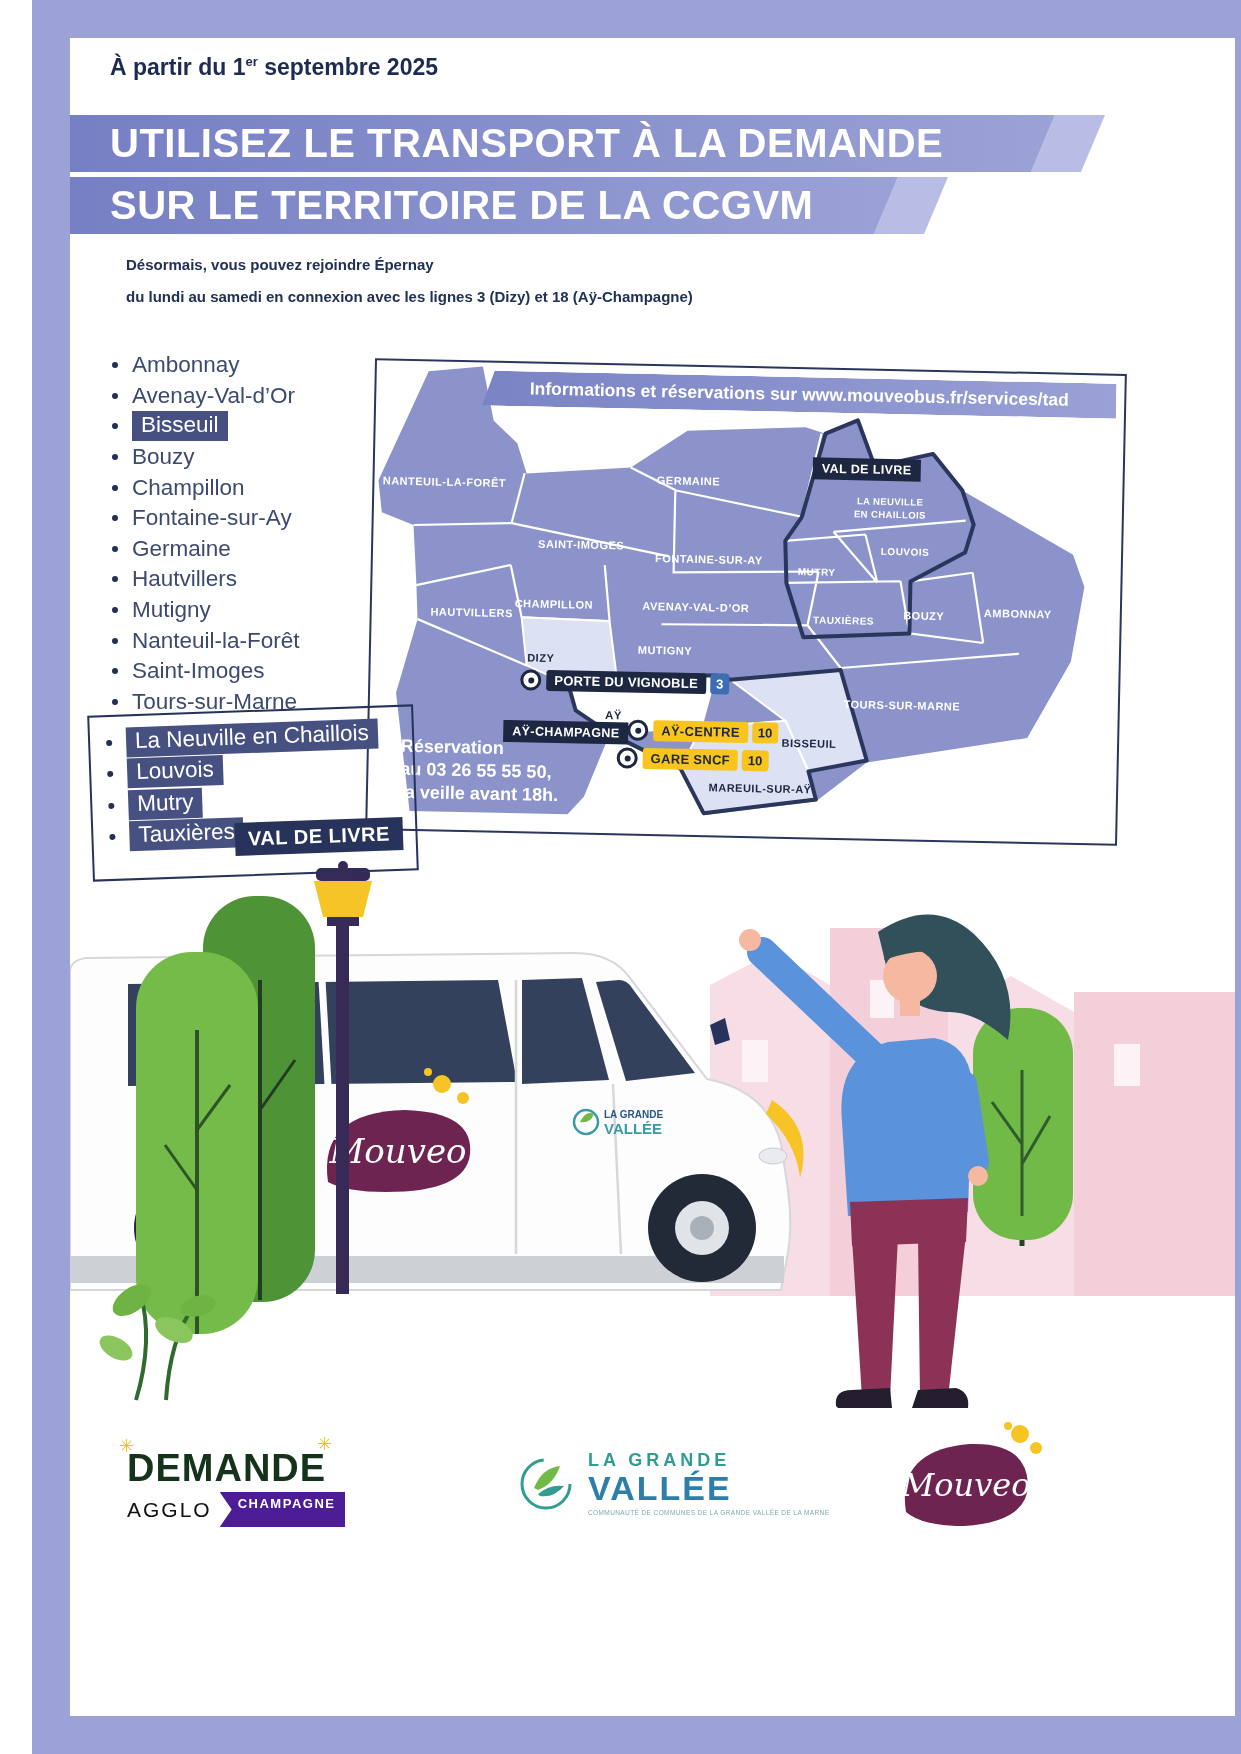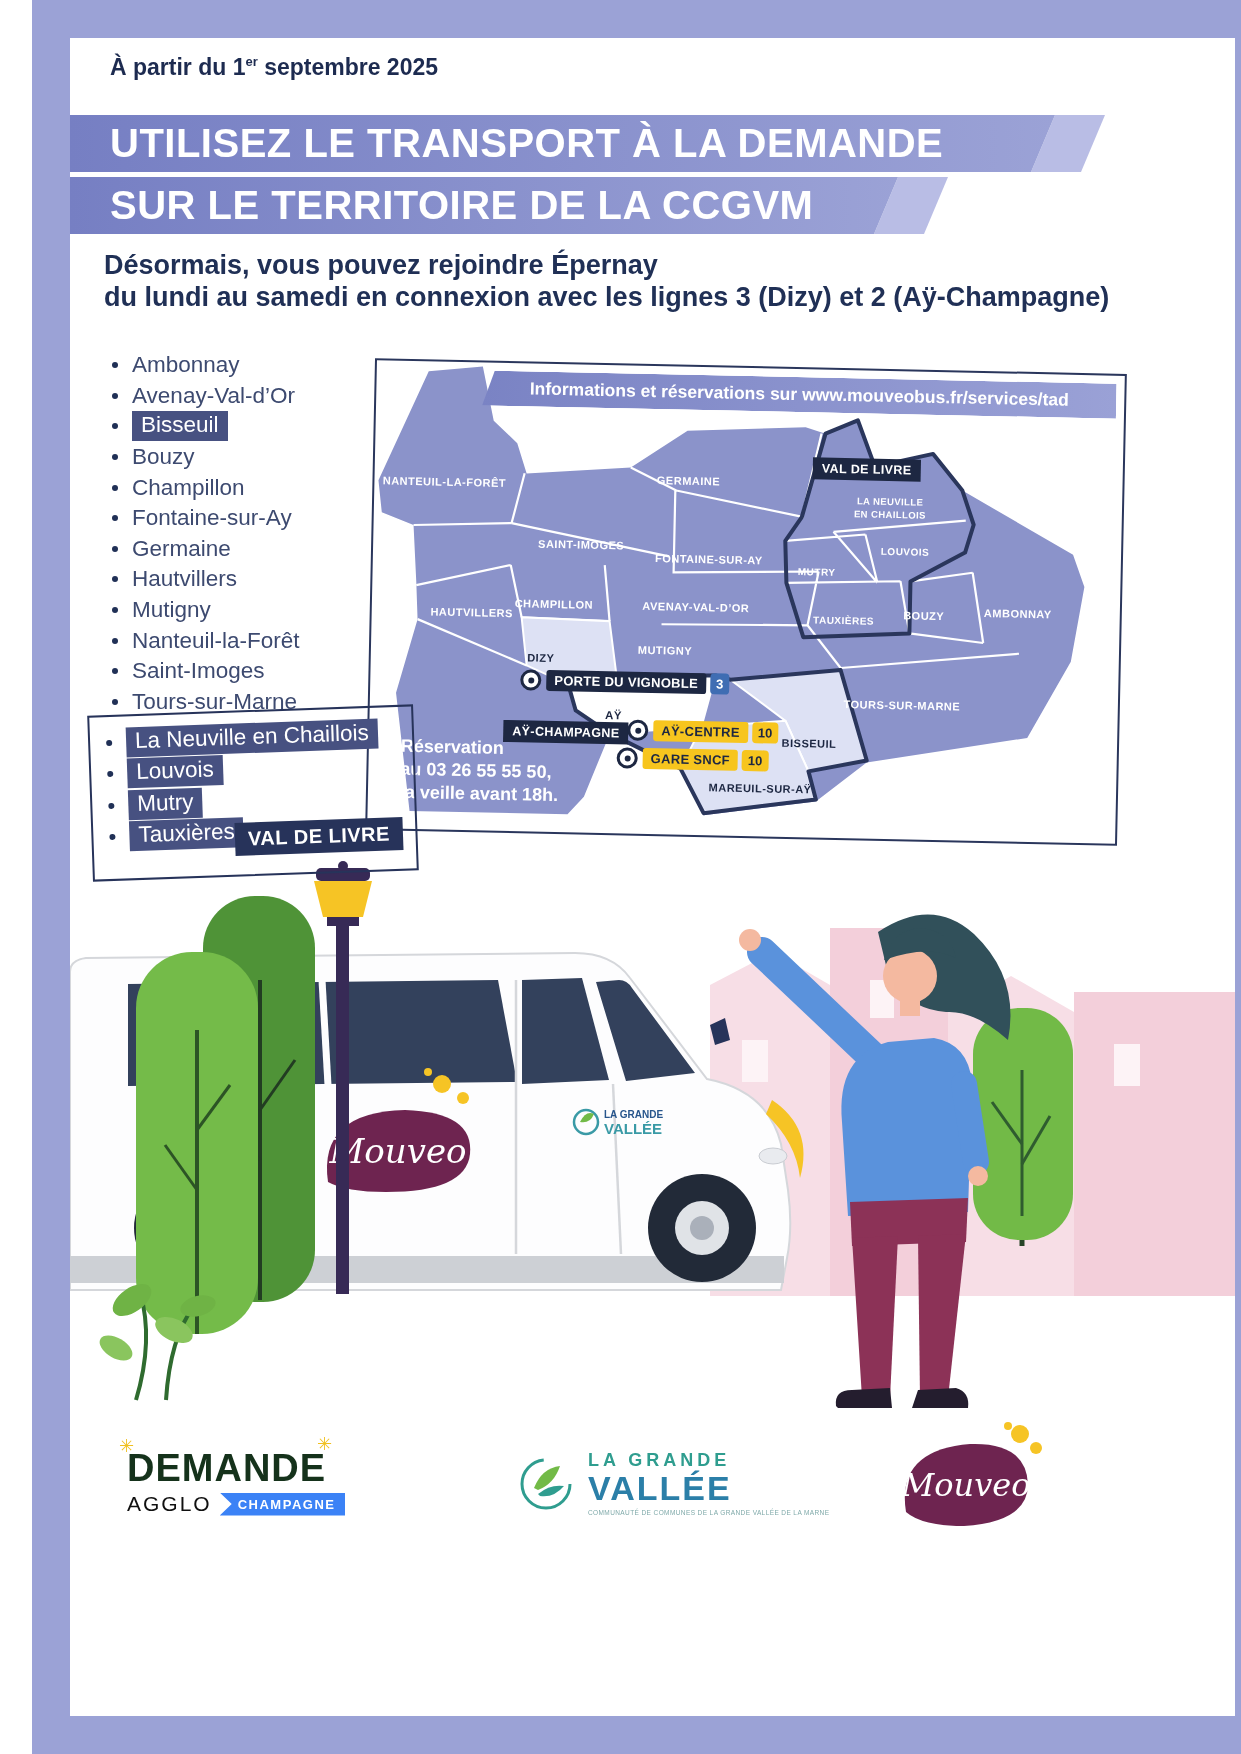--- a/index.html
+++ b/index.html
@@ -13,21 +13,21 @@
   .banner{position:absolute;left:38px;height:57px;z-index:3;}
   .banner .tail{position:absolute;top:0;height:100%;width:74px;background:#b9bde5;
         clip-path:polygon(24px 0,100% 0,calc(100% - 24px) 100%,0 100%);right:-50px;}
   .banner .bar{position:absolute;inset:0;background:linear-gradient(90deg,#767fc3,#9ba2d6);
         clip-path:polygon(0 0,100% 0,calc(100% - 24px) 100%,0 100%);}
   .banner .txt{position:absolute;left:40px;top:0;height:100%;display:flex;align-items:center;
         color:#fff;font-weight:700;font-size:40px;letter-spacing:.5px;white-space:nowrap;}
   .banner1{top:115px;width:985px;}
   .banner2{top:177px;width:828px;}
 
-  .intro{position:absolute;left:72px;top:249px;font-size:27px;font-weight:700;color:#203056;
+  .intro{position:absolute;left:94px;top:249px;font-size:15px;font-weight:700;color:#203056;
         line-height:32px;z-index:3;}
 
   .list{position:absolute;left:80px;top:350px;z-index:6;}
   .item{display:flex;align-items:center;height:30.6px;font-size:22.5px;color:#3d4a70;}
   .item .dot{width:6px;height:6px;border-radius:50%;background:#203056;margin-right:14px;flex:none;}
   .item.hl .lbl{background:#475181;color:#fff;padding:1px 9px 3px;}
 
   .group{position:absolute;left:58px;top:710px;width:306px;border:2.5px solid #27335a;
         transform:rotate(-2deg);padding:10px 0 26px 16px;z-index:6;}
   .group .item{height:31.5px;}
@@ -62,22 +62,22 @@
 
   .footer-epernay{position:absolute;left:95px;top:1447px;z-index:3;}
   .ep-name-row{position:relative;display:inline-block;}
   .ep-name{font-size:38px;font-weight:800;color:#15321b;letter-spacing:1px;}
   .flower{position:absolute;color:#f0c01e;font-size:18px;}
   .flower::before{content:"\2733";}
   .f1{left:-8px;top:-12px;}
   .f2{right:-6px;top:-14px;}
   .ep-sub-row{display:flex;align-items:center;gap:8px;margin-top:2px;}
   .ep-agglo{font-size:21px;font-weight:400;color:#101010;letter-spacing:2px;}
-  .ep-champagne{background:#3b82f6;color:#fff;font-size:13px;font-weight:700;letter-spacing:1.5px;
-        padding:4px 10px 4px 18px;clip-path:polygon(0 0,100% 0,100% 100%,0 100%,12px 50%);}
+  .ep-champagne{background:#4c1d95;color:#fff;font-size:13px;font-weight:700;letter-spacing:1.5px;
+        padding:4px 10px 16px 18px;clip-path:polygon(0 0,100% 0,100% 100%,0 100%,12px 50%);}
 
   .footer-gv{position:absolute;left:482px;top:1450px;display:flex;gap:10px;align-items:flex-start;z-index:3;}
   .gv-l1{font-size:18px;color:#2f9d8f;font-weight:700;letter-spacing:4px;}
   .gv-l2{font-size:34px;color:#2b7fa8;font-weight:800;letter-spacing:2px;line-height:34px;}
   .gv-caption{font-size:6.5px;color:#7fa9a9;letter-spacing:.4px;margin-top:4px;white-space:nowrap;}
 
   .footer-mouveo{position:absolute;left:860px;top:1418px;z-index:3;}
 </style>
 </head>
 <body>
@@ -94,21 +94,21 @@
     <div class="txt">SUR LE TERRITOIRE DE LA CCGVM</div>
   </div>
   <div class="banner banner1">
     <div class="tail"></div>
     <div class="bar"></div>
     <div class="txt">UTILISEZ LE TRANSPORT À LA DEMANDE</div>
   </div>
 
   <div class="intro">
     <div>Désormais, vous pouvez rejoindre Épernay</div>
-    <div>du lundi au samedi en connexion avec les lignes 3 (Dizy) et 2 (Aÿ-Champagne)</div>
+    <div>du lundi au samedi en connexion avec les lignes 3 (Dizy) et 18 (Aÿ-Champagne)</div>
   </div>
 
   <div class="list">
     <div class="item">
         <span class="dot"></span>
         <span class="lbl">Ambonnay</span>
       </div>
     <div class="item">
         <span class="dot"></span>
         <span class="lbl">Avenay-Val-d’Or</span>

